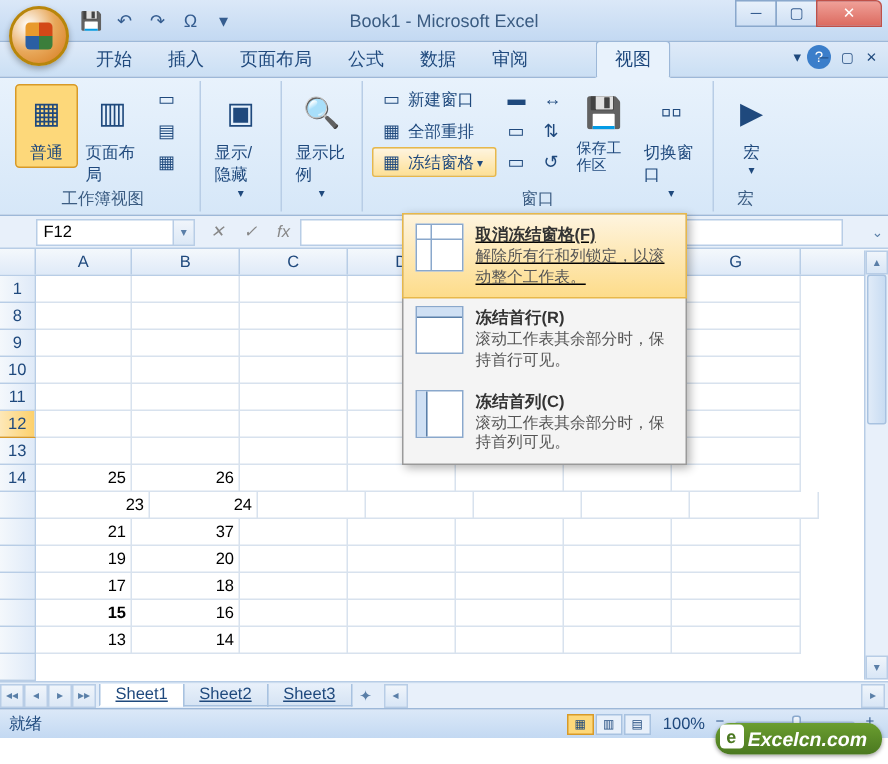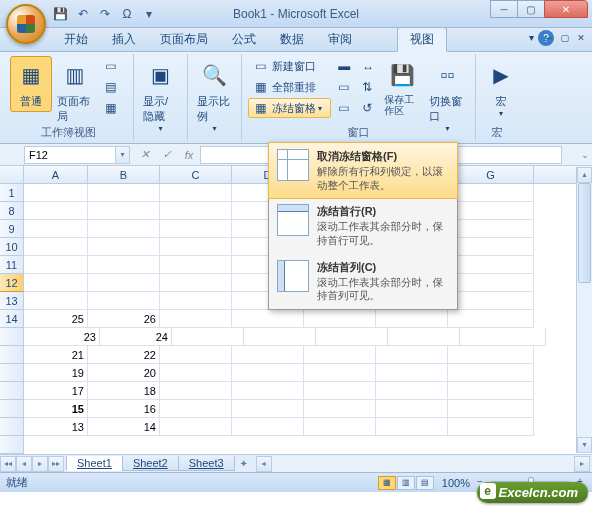--- a/index.html
+++ b/index.html
@@ -35,21 +35,21 @@
 .big-btn.wide { width: 56px; }
 .big-icon { width: 32px; height: 32px; margin-bottom: 3px; display: flex; align-items: center; justify-content: center; font-size: 20px; }
 .small-btns { display: flex; flex-direction: column; gap: 1px; }
 .small-btn { display: flex; align-items: center; font-size: 11px; color: #1f497d; padding: 1px 4px; cursor: pointer; white-space: nowrap; border: 1px solid transparent; border-radius: 2px; }
 .small-btn.highlighted { background: linear-gradient(#fef4df,#fde096); border-color: #e8b84a; }
 .sm-icon { width: 16px; height: 16px; margin-right: 3px; display: inline-flex; align-items: center; justify-content: center; font-size: 12px; }
 
 
 .freeze-menu { position: absolute; top: 142px; left: 268px; width: 190px; background: #f4f4f4; border: 1px solid #9a9a9a; box-shadow: 2px 2px 6px rgba(0,0,0,0.3); z-index: 20; }
 .freeze-item { display: flex; padding: 6px 8px; border-bottom: 0; cursor: pointer; }
-.freeze-item.hover { background: linear-gradient(#fef4df,#fddc8a); border: 1px solid #e8b84a; margin: -1px; }
+.freeze-item.hover { background: linear-gradient(#fef4df,#fddc8a); border: 1px solid #e8b84a; margin: -1px; text-decoration: underline; }
 .fi-icon { width: 32px; height: 32px; border: 1px solid #8aa8cc; background: #fff; margin-right: 8px; flex-shrink: 0; position: relative; }
 .fi-icon::before { content: ""; position: absolute; background: #8aa8cc; }
 .fi-icon.unfreeze::before { width: 100%; height: 1px; top: 30%; }
 .fi-icon.unfreeze::after { content: ""; position: absolute; width: 1px; height: 100%; left: 30%; background: #8aa8cc; }
 .fi-icon.toprow::before { width: 100%; height: 6px; top: 0; background: #cfe0f4; border-bottom: 1px solid #5a7fa8; }
 .fi-icon.firstcol::before { width: 6px; height: 100%; left: 0; background: #cfe0f4; border-right: 1px solid #5a7fa8; }
 .fi-text { flex: 1; }
 .fi-title { font-size: 11px; font-weight: bold; color: #333; }
 .fi-desc { font-size: 10.5px; color: #555; line-height: 1.3; margin-top: 1px; }
 
@@ -396,21 +396,21 @@
           <div class="cell" style="width: 76px;">23</div>
           <div class="cell" style="width: 72px;">24</div>
           <div class="cell" style="width: 72px;"></div>
           <div class="cell" style="width: 72px;"></div>
           <div class="cell" style="width: 72px;"></div>
           <div class="cell" style="width: 72px;"></div>
           <div class="cell" style="width: 86px;"></div>
         </div>
         <div class="cell-row">
           <div class="cell" style="width: 64px;">21</div>
-          <div class="cell" style="width: 72px;">22</div>
+          <div class="cell" style="width: 72px;">37</div>
           <div class="cell" style="width: 72px;"></div>
           <div class="cell" style="width: 72px;"></div>
           <div class="cell" style="width: 72px;"></div>
           <div class="cell" style="width: 72px;"></div>
           <div class="cell" style="width: 86px;"></div>
         </div>
         <div class="cell-row">
           <div class="cell" style="width: 64px;">19</div>
           <div class="cell" style="width: 72px;">20</div>
           <div class="cell" style="width: 72px;"></div>

